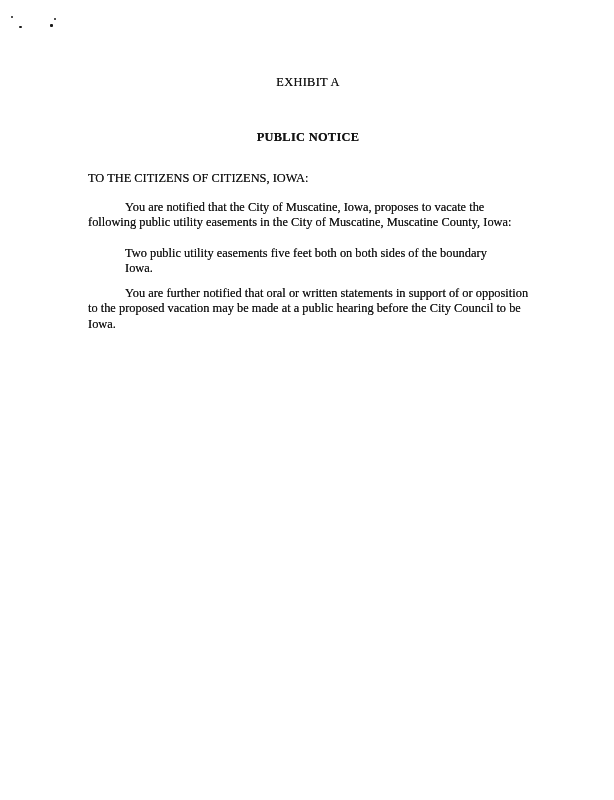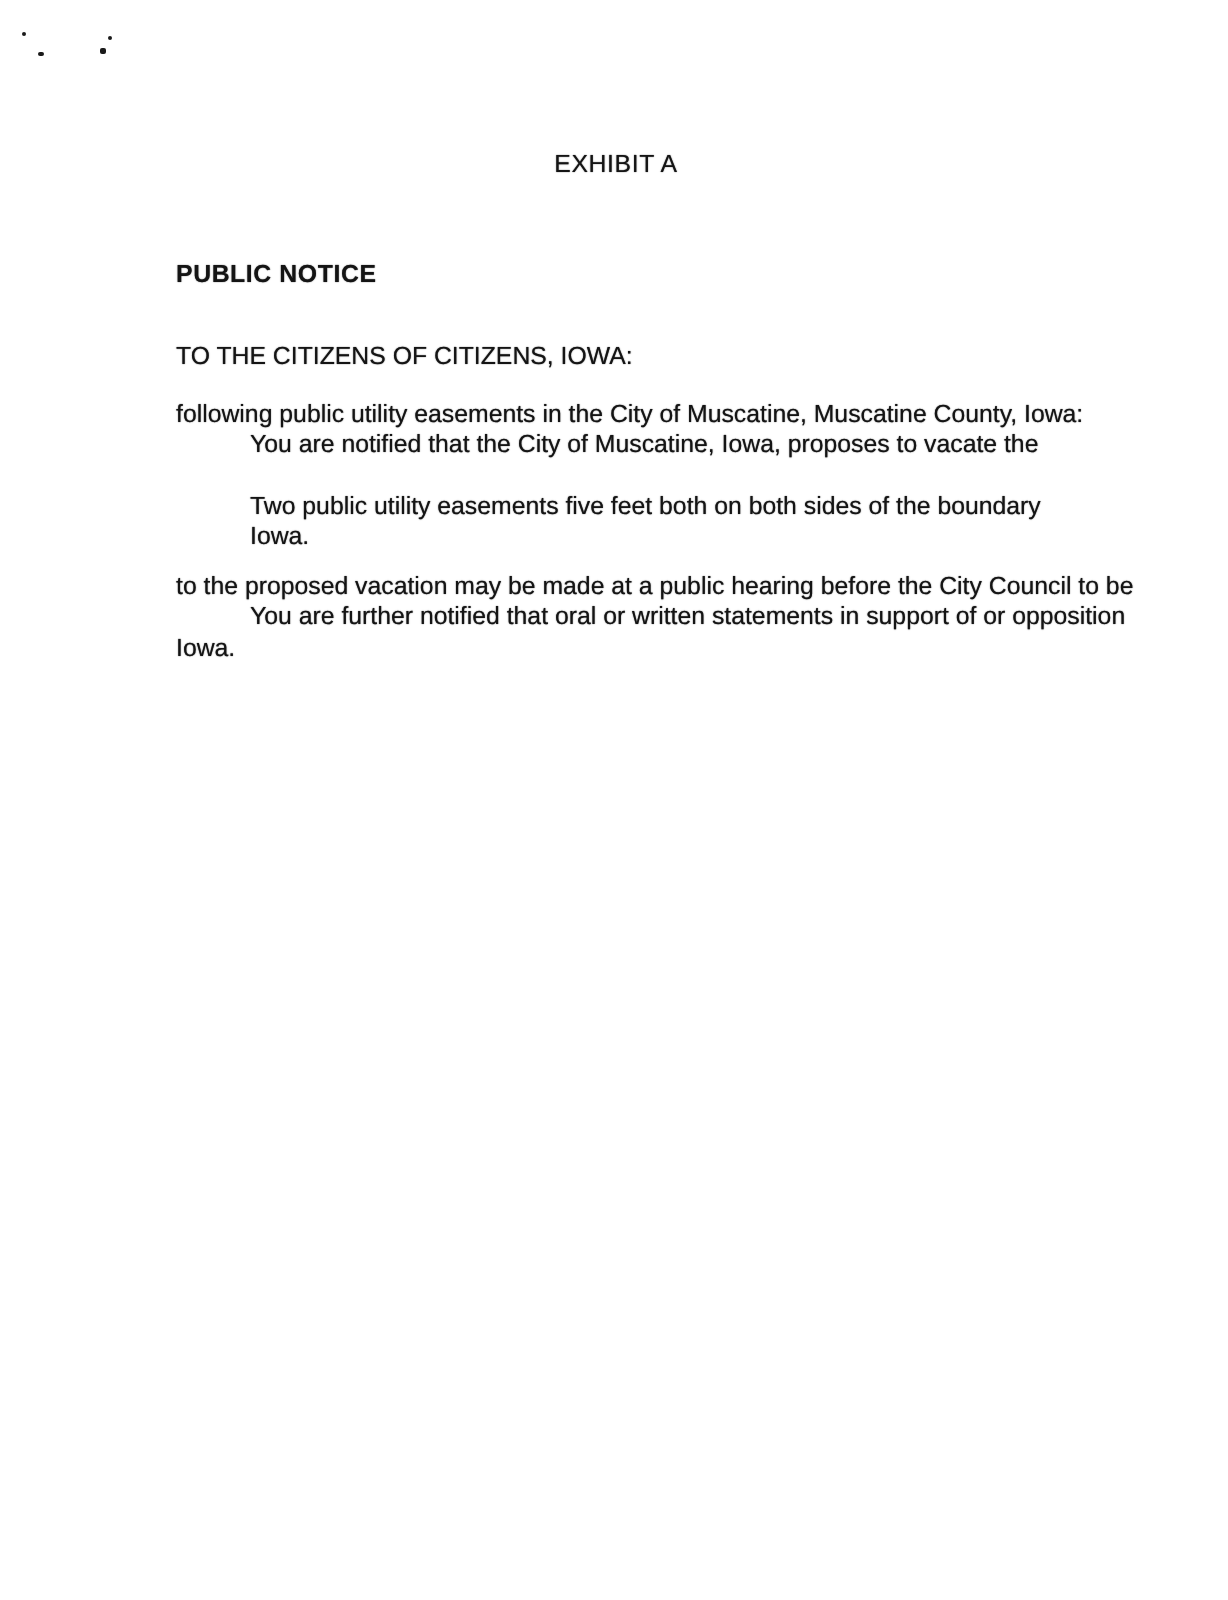--- a/index.html
+++ b/index.html
@@ -9,21 +9,21 @@
   }
   .page {
     position: relative;
     width: 614px;
     height: 800px;
     margin: 0 auto;
     background: #ffffff;
     box-sizing: border-box;
     padding: 0 86px 0 88px;
     overflow: hidden;
-    font-family: Liberation Sans, sans-serif;
+    font-family: Liberation Serif, serif;
     font-size: 12.4px;
     line-height: 15.5px;
     color: #141414;
     
     text-shadow: 0 0 0.6px rgba(10,10,10,0.75);
   }
   .speck {
     position: absolute;
     background: #1a1a1a;
     border-radius: 1px;
@@ -33,20 +33,21 @@
   .speck.s3 { left: 54px; top: 18px; width: 2px; height: 2px; }
   .speck.s4 { left: 50px; top: 24px; width: 3px; height: 3px; }
 
   .exhibit {
     margin-top: 75px;
     text-align: center;
     letter-spacing: 0.3px;
   }
   .title {
     margin-top: 39px;
+    text-align: center;
     font-weight: bold;
     letter-spacing: 0.3px;
   }
   .salutation {
     margin-top: 26px;
   }
   .para { margin: 0; }
   .para.p1 { margin-top: 13px; }
   .blockquote {
     margin-top: 15px;
@@ -70,29 +71,29 @@
   <div class="speck s3"></div>
   <div class="speck s4"></div>
 
   <div class="exhibit">EXHIBIT A</div>
 
   <div class="title">PUBLIC NOTICE</div>
 
   <div class="salutation">TO THE CITIZENS OF CITIZENS, IOWA:</div>
 
   <div class="para p1">
+    <div class="line indent">You are notified that the City of Muscatine, Iowa, proposes to vacate the</div>
     <div class="line">following public utility easements in the City of Muscatine, Muscatine County, Iowa:</div>
-    <div class="line indent">You are notified that the City of Muscatine, Iowa, proposes to vacate the</div>
   </div>
 
   <div class="blockquote">
     <div class="line">Two public utility easements five feet both on both sides of the boundary</div>
     <div class="line">Iowa.</div>
   </div>
 
   <div class="para p3">
+    <div class="line indent">You are further notified that oral or written statements in support of or opposition</div>
     <div class="line">to the proposed vacation may be made at a public hearing before the City Council to be</div>
-    <div class="line indent">You are further notified that oral or written statements in support of or opposition</div>
     <div class="line">Iowa.</div>
   </div>
 
 
 </div>
 
 </body></html>

